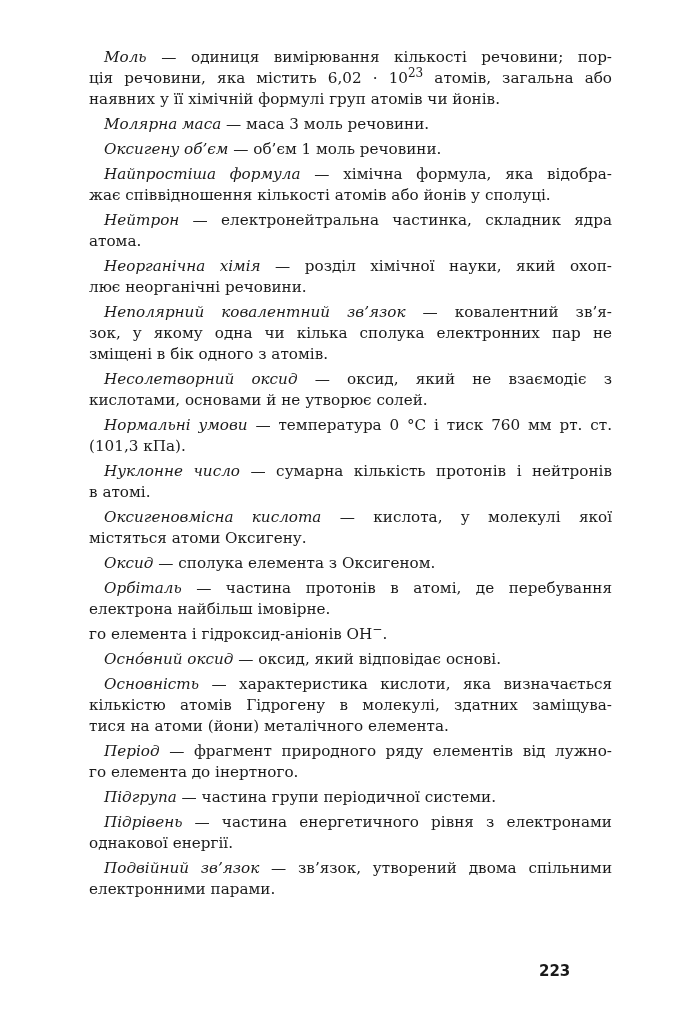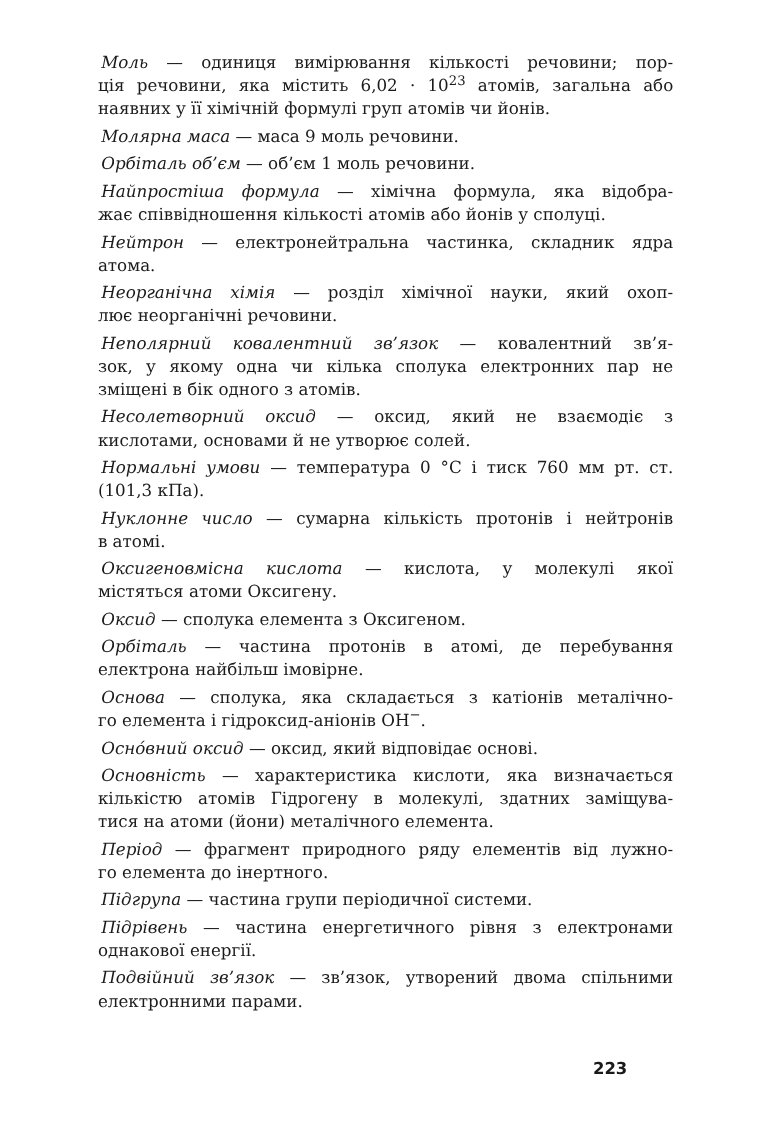--- a/index.html
+++ b/index.html
@@ -36,20 +36,21 @@
       height: 21px;
     }
     .line.first {
       padding-left: 3px;
     }
     .line.last {
       text-align-last: left;
     }
     .term {
       font-style: italic;
+      margin-left: 12px;
     }
     sup {
       font-size: 12px;
       vertical-align: 6px;
       line-height: 0;
     }
     .page-number {
       position: absolute;
       left: 539px;
       top: 962px;
@@ -62,24 +63,24 @@
 </head>
 <body>
 
 <div class="page" id="glossary">
     <div class="entry">
       <span class="line first"><span class="term">Моль</span><span> — одиниця вимірювання кількості речовини; пор-</span></span>
       <span class="line"><span>ція речовини, яка містить 6,02 · 10</span><sup>23</sup><span> атомів, загальна або</span></span>
       <span class="line last"><span>наявних у її хімічній формулі груп атомів чи йонів.</span></span>
     </div>
     <div class="entry">
-      <span class="line first last"><span class="term">Молярна маса</span><span> — маса 9 моль речовини.</span></span>
+      <span class="line first last"><span class="term">Молярна маса</span><span> — маса 3 моль речовини.</span></span>
     </div>
     <div class="entry">
-      <span class="line first last"><span class="term">Орбіталь об’єм</span><span> — об’єм 1 моль речовини.</span></span>
+      <span class="line first last"><span class="term">Оксигену об’єм</span><span> — об’єм 1 моль речовини.</span></span>
     </div>
     <div class="entry">
       <span class="line first"><span class="term">Найпростіша формула</span><span> — хімічна формула, яка відобра-</span></span>
       <span class="line last"><span>жає співвідношення кількості атомів або йонів у сполуці.</span></span>
     </div>
     <div class="entry">
       <span class="line first"><span class="term">Нейтрон</span><span> — електронейтральна частинка, складник ядра</span></span>
       <span class="line last"><span>атома.</span></span>
     </div>
     <div class="entry">
@@ -108,21 +109,20 @@
       <span class="line last"><span>містяться атоми Оксигену.</span></span>
     </div>
     <div class="entry">
       <span class="line first last"><span class="term">Оксид</span><span> — сполука елемента з Оксигеном.</span></span>
     </div>
     <div class="entry">
       <span class="line first"><span class="term">Орбіталь</span><span> — частина протонів в атомі, де перебування</span></span>
       <span class="line last"><span>електрона найбільш імовірне.</span></span>
     </div>
     <div class="entry">
-      <span class="line first"><span class="term">Основа</span><span> — сполука, яка складається з катіонів металічно-</span></span>
       <span class="line last"><span>го елемента і гідроксид-аніонів OH</span><sup>−</sup><span>.</span></span>
     </div>
     <div class="entry">
       <span class="line first last"><span class="term">Осно́вний оксид</span><span> — оксид, який відповідає основі.</span></span>
     </div>
     <div class="entry">
       <span class="line first"><span class="term">Основність</span><span> — характеристика кислоти, яка визначається</span></span>
       <span class="line"><span>кількістю атомів Гідрогену в молекулі, здатних заміщува-</span></span>
       <span class="line last"><span>тися на атоми (йони) металічного елемента.</span></span>
     </div>

